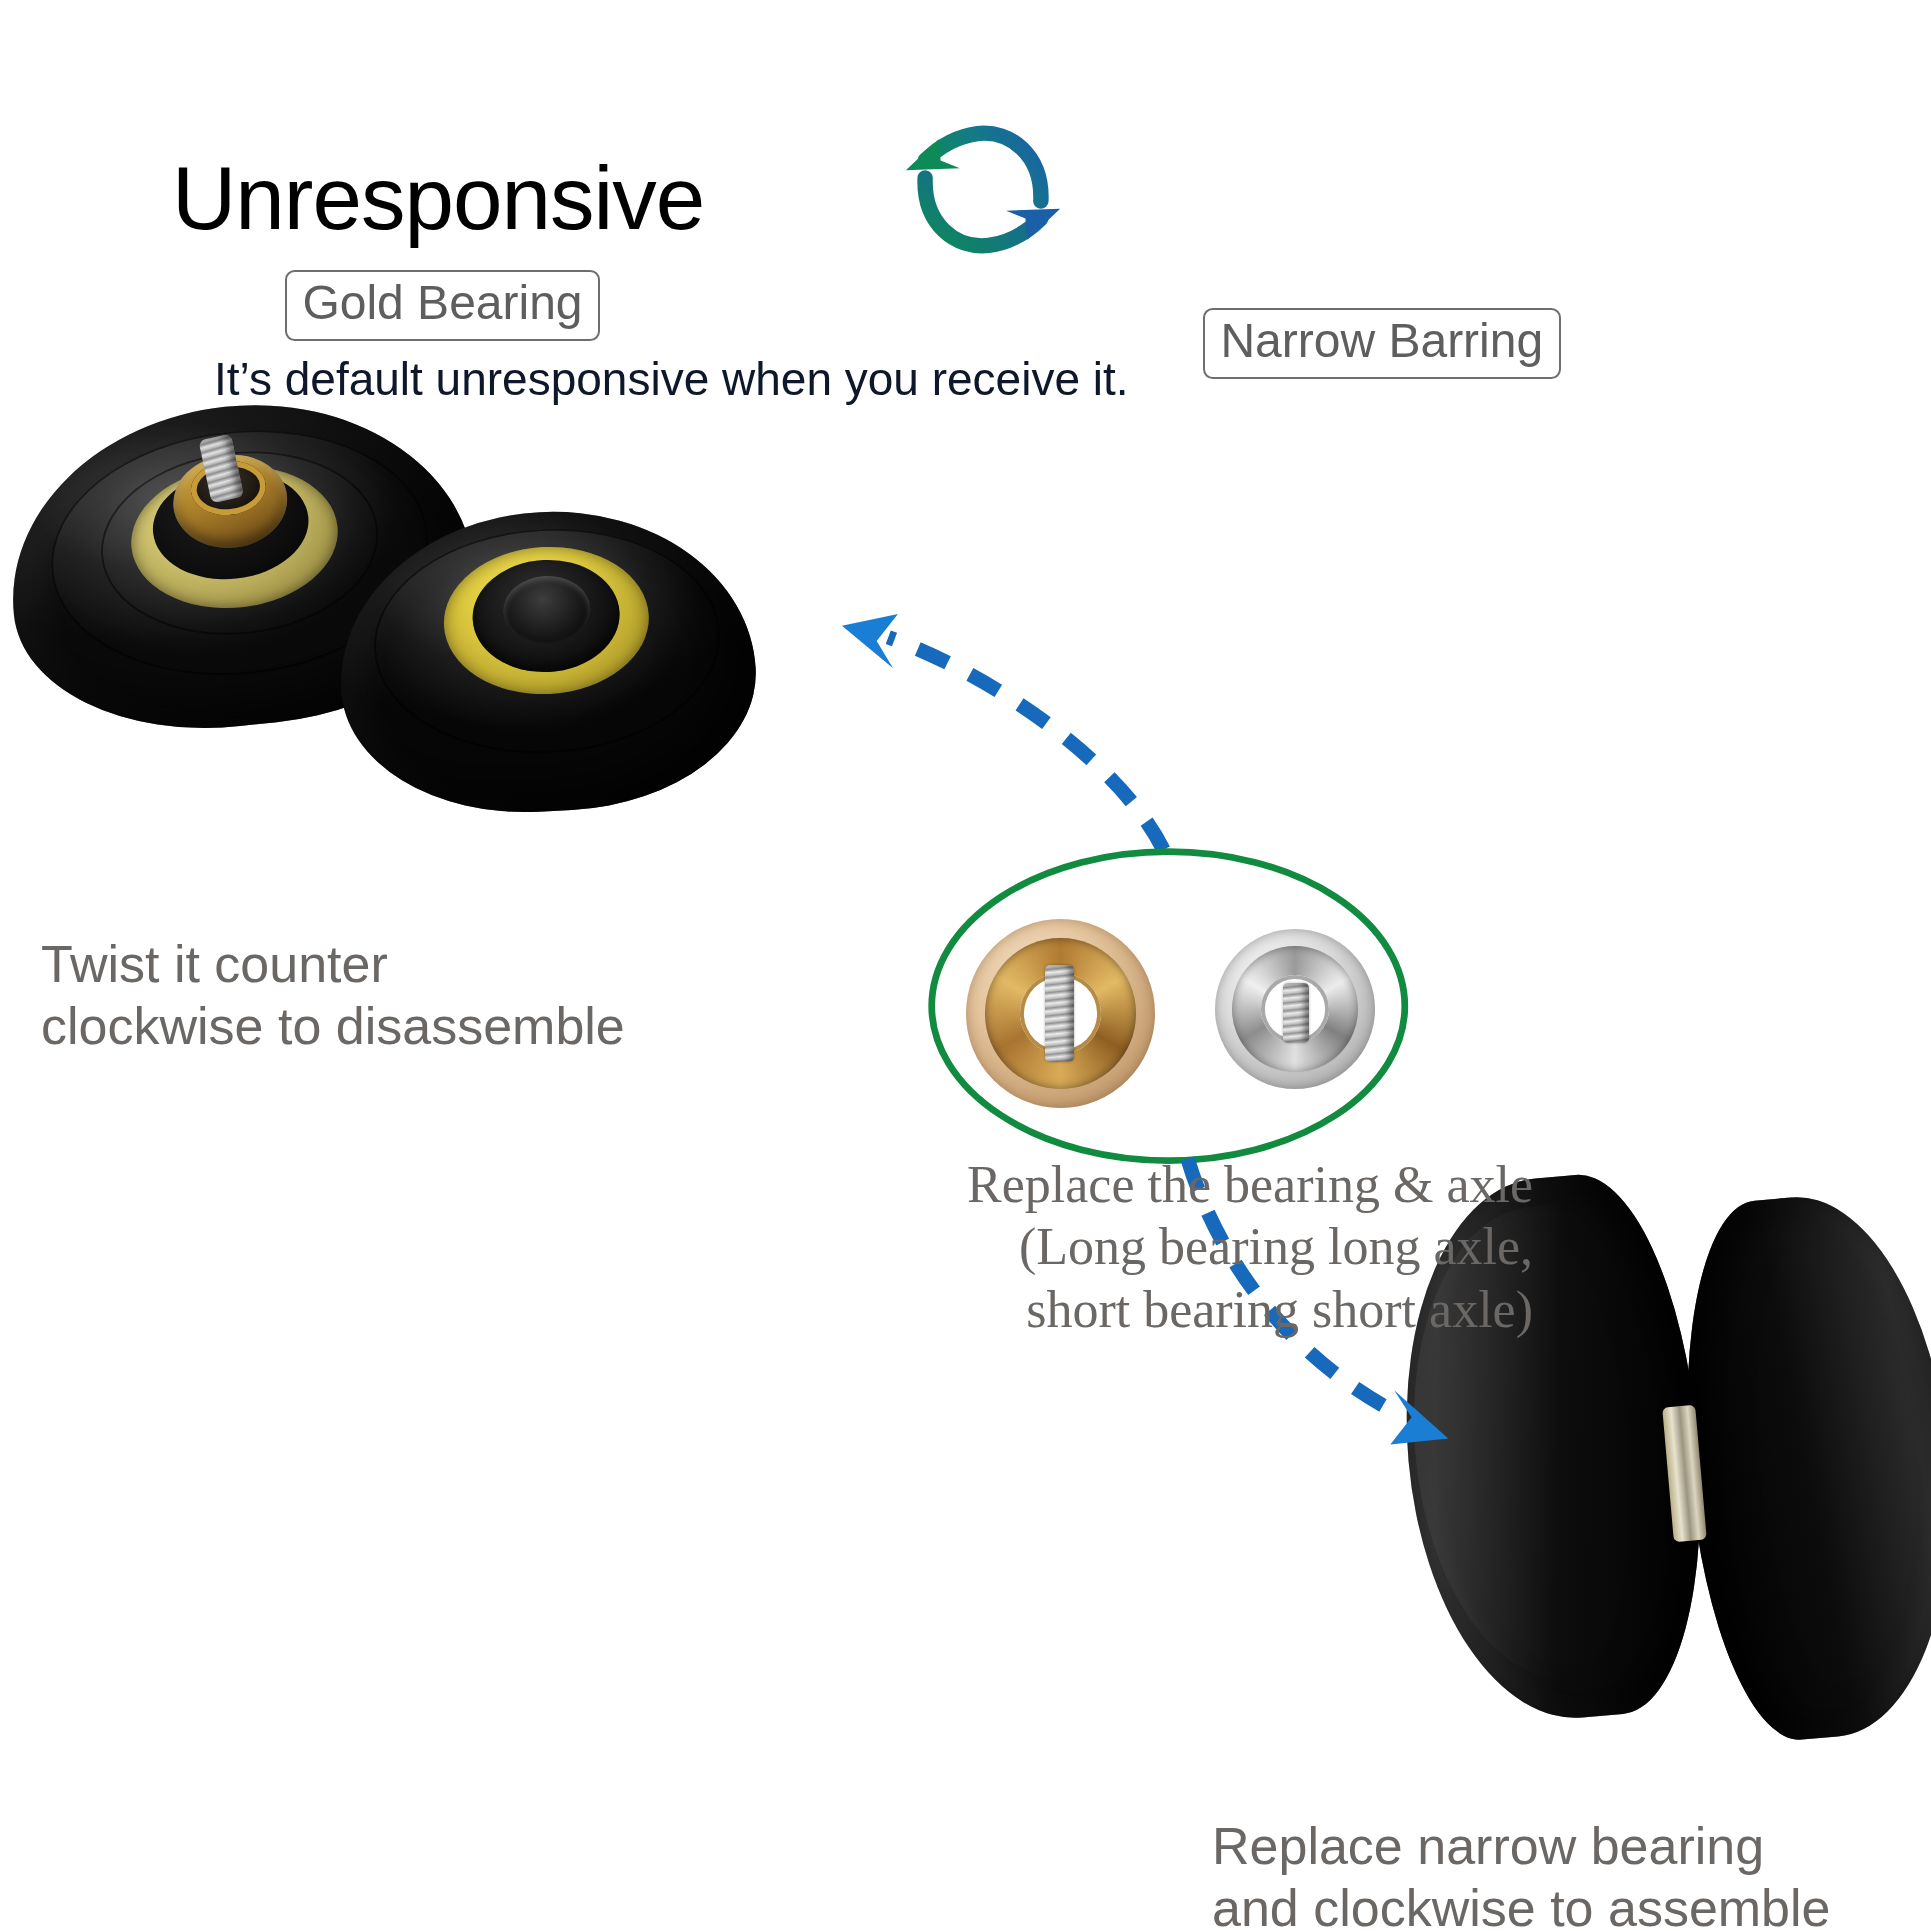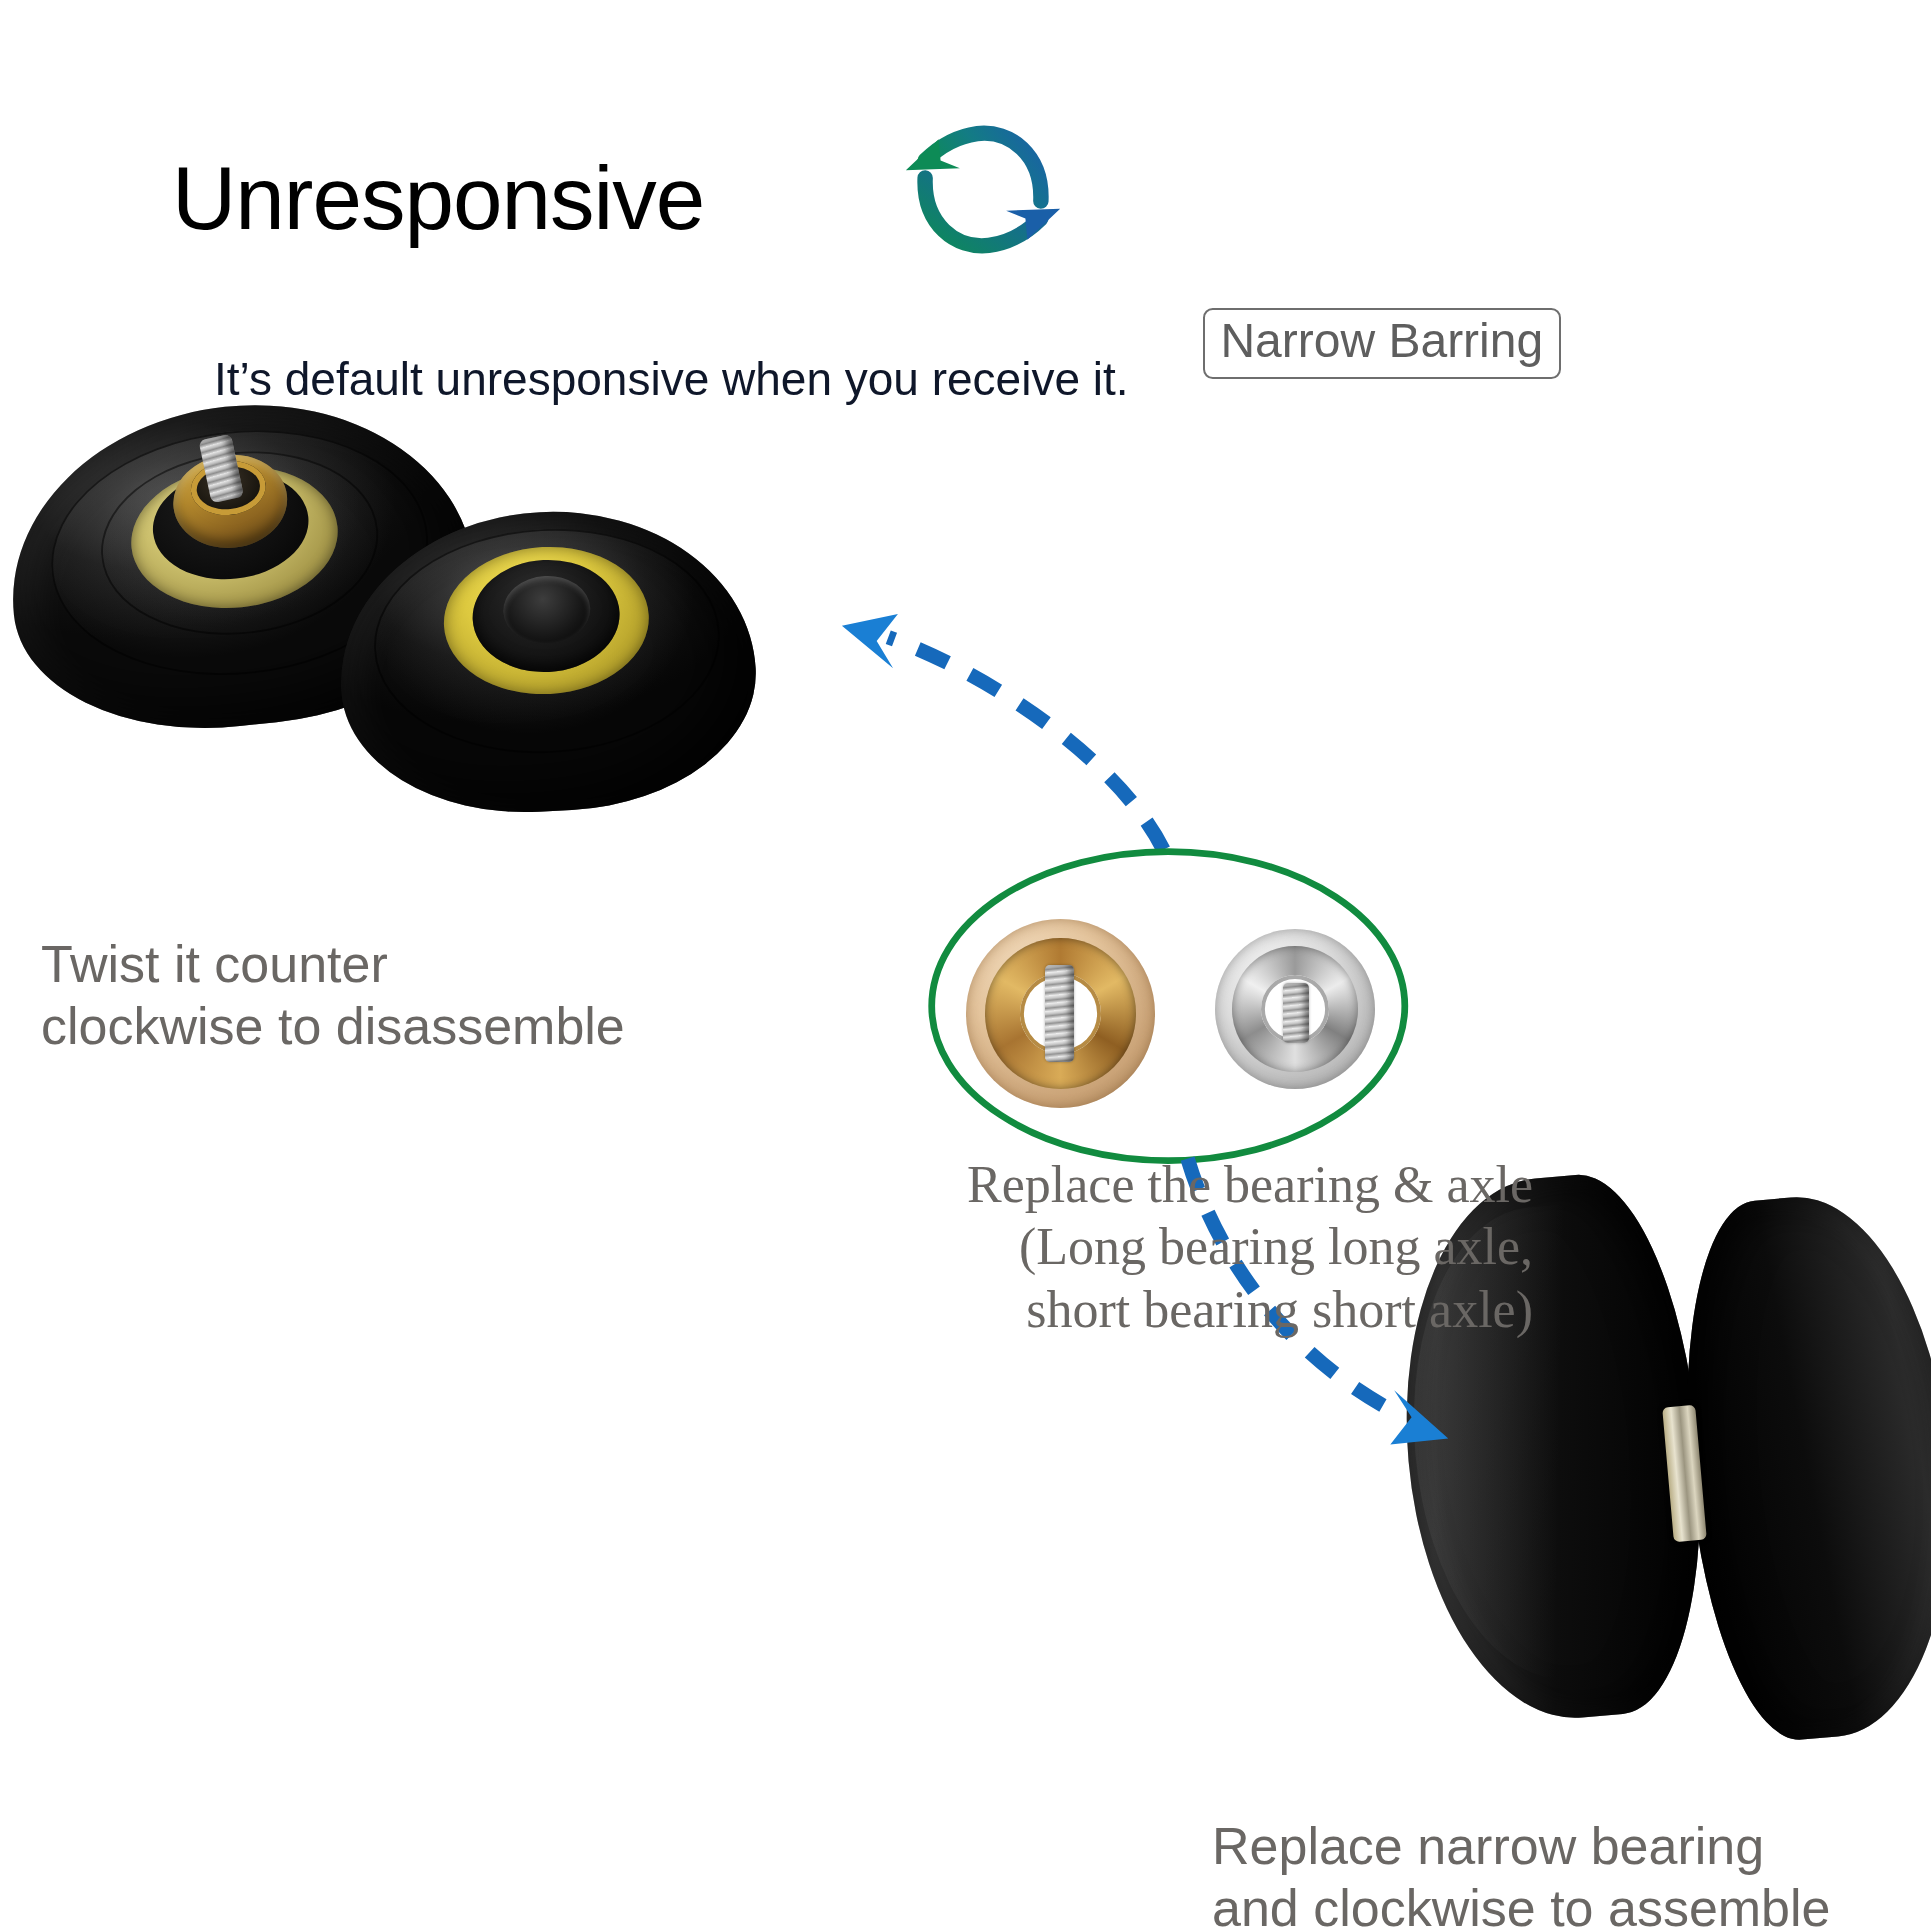--- a/index.html
+++ b/index.html
@@ -341,20 +341,21 @@
     <path d="M 150 82 C 152 34 118 8 84 12 C 62 15 44 26 30 40" fill="none" stroke="url(#gradTop)" stroke-width="16" stroke-linecap="round"></path>
     <path d="M 10 50 L 44 18 L 46 40 L 66 48 Z" fill="#0d8b56"></path>
 
     <path d="M 30 58 C 28 106 62 132 96 128 C 118 125 136 114 150 100" fill="none" stroke="url(#gradBottom)" stroke-width="16" stroke-linecap="round"></path>
     <path d="M 170 90 L 136 122 L 134 100 L 114 92 Z" fill="#1a5fa8"></path>
   </svg>
 
   <div class="heading" id="heading-left">Unresponsive</div>
 
 
+  <div class="label-box" id="box-left">Gold Bearing</div>
 
   <div class="label-box" id="box-right">Narrow Barring</div>
 
   <div id="subnote">It’s default unresponsive when you receive it.</div>
 
   <div class="caption" id="caption-left">Twist it counter
 clockwise to disassemble</div>
 
   <div class="caption" id="caption-center">Replace the bearing &amp; axle
 (Long bearing long axle,

